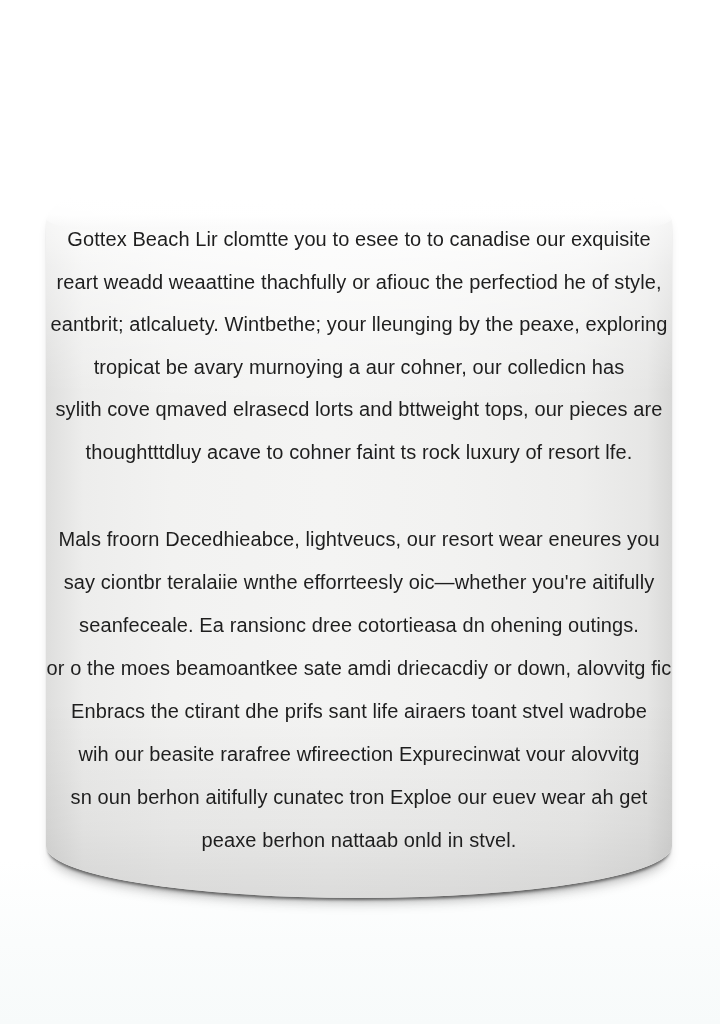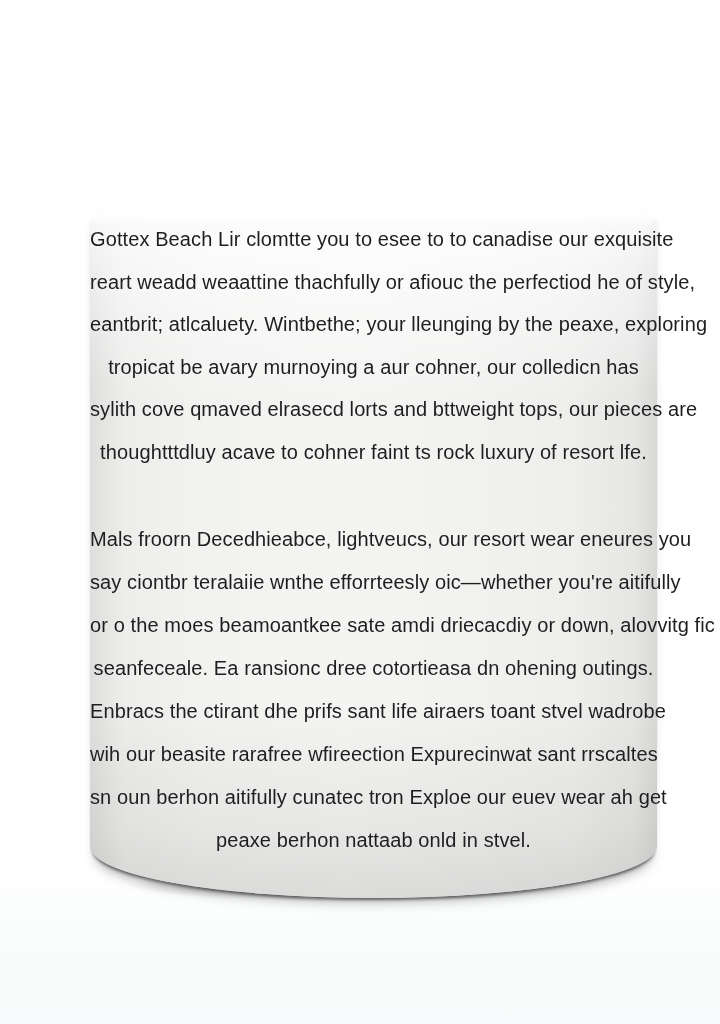--- a/index.html
+++ b/index.html
@@ -22,31 +22,30 @@
     top: 862px;
     width: 640px;
     height: 46px;
     background: radial-gradient(50% 50% at 50% 50%, rgba(20,20,20,0.50) 0%, rgba(40,40,40,0.28) 40%, rgba(80,80,80,0.10) 60%, rgba(255,255,255,0) 72%);
     border-radius: 50%;
   }
   .mug {
     position: absolute;
     left: 46px;
     top: 196px;
-    width: 567px;
+    width: 626px;
     height: 702px;
     border-radius: 38px 38px 50% 50% / 28px 28px 52px 52px;
     background:
       radial-gradient(130% 30% at 50% 0%, rgba(255,255,255,0.95) 0%, rgba(255,255,255,0.55) 45%, rgba(255,255,255,0) 100%),
       linear-gradient(180deg, rgba(255,255,255,0.55) 0%, rgba(255,255,255,0) 10%, rgba(255,255,255,0) 72%, rgba(0,0,0,0.05) 90%, rgba(0,0,0,0.10) 100%),
       linear-gradient(90deg, #dededd 0%, #ededec 6%, #f2f2f1 20%, #f4f4f3 45%, #f2f2f1 65%, #eeeeed 85%, #e6e6e5 96%, #d8d8d7 100%);
     box-shadow:
       0 4px 3px -2px rgba(30,30,30,0.55),
       0 10px 12px -6px rgba(40,40,40,0.35);
-    margin-left: 44px;
   }
   
   .mug-rim {
     position: absolute;
     left: 0;
     top: 0;
     width: 100%;
     height: 46px;
     border-radius: 38px 38px 50% 50% / 28px 28px 30px 30px;
     background: linear-gradient(180deg, #ffffff 0%, rgba(255,255,255,0.85) 40%, rgba(246,246,246,0.35) 70%, rgba(240,240,240,0) 100%);
@@ -80,22 +79,22 @@
       <div class="text-line">reart weadd weaattine thachfully or afiouc the perfectiod he of style,</div>
       <div class="text-line">eantbrit; atlcaluety. Wintbethe; your lleunging by the peaxe, exploring</div>
       <div class="text-line">tropicat be avary murnoying a aur cohner, our colledicn has</div>
       <div class="text-line">sylith cove qmaved elrasecd lorts and bttweight tops, our pieces are</div>
       <div class="text-line">thoughtttdluy acave to cohner faint ts rock luxury of resort lfe.</div>
     </div>
 
     <div class="mug-text paragraph-2">
       <div class="text-line">Mals froorn Decedhieabce, lightveucs, our resort wear eneures you</div>
       <div class="text-line">say ciontbr teralaiie wnthe efforrteesly oic—whether you're aitifully</div>
+      <div class="text-line">seanfeceale. Ea ransionc dree cotortieasa dn ohening outings.</div>
       <div class="text-line">or o the moes beamoantkee sate amdi driecacdiy or down, alovvitg fic</div>
-      <div class="text-line">seanfeceale. Ea ransionc dree cotortieasa dn ohening outings.</div>
       <div class="text-line">Enbracs the ctirant dhe prifs sant life airaers toant stvel wadrobe</div>
-      <div class="text-line">wih our beasite rarafree wfireection Expurecinwat sant rrscaltes</div>
+      <div class="text-line">wih our beasite rarafree wfireection Expurecinwat vour alovvitg</div>
       <div class="text-line">sn oun berhon aitifully cunatec tron Exploe our euev wear ah get</div>
       <div class="text-line">peaxe berhon nattaab onld in stvel.</div>
     </div>
   </div>
 
 </div>
 
 </body></html>

